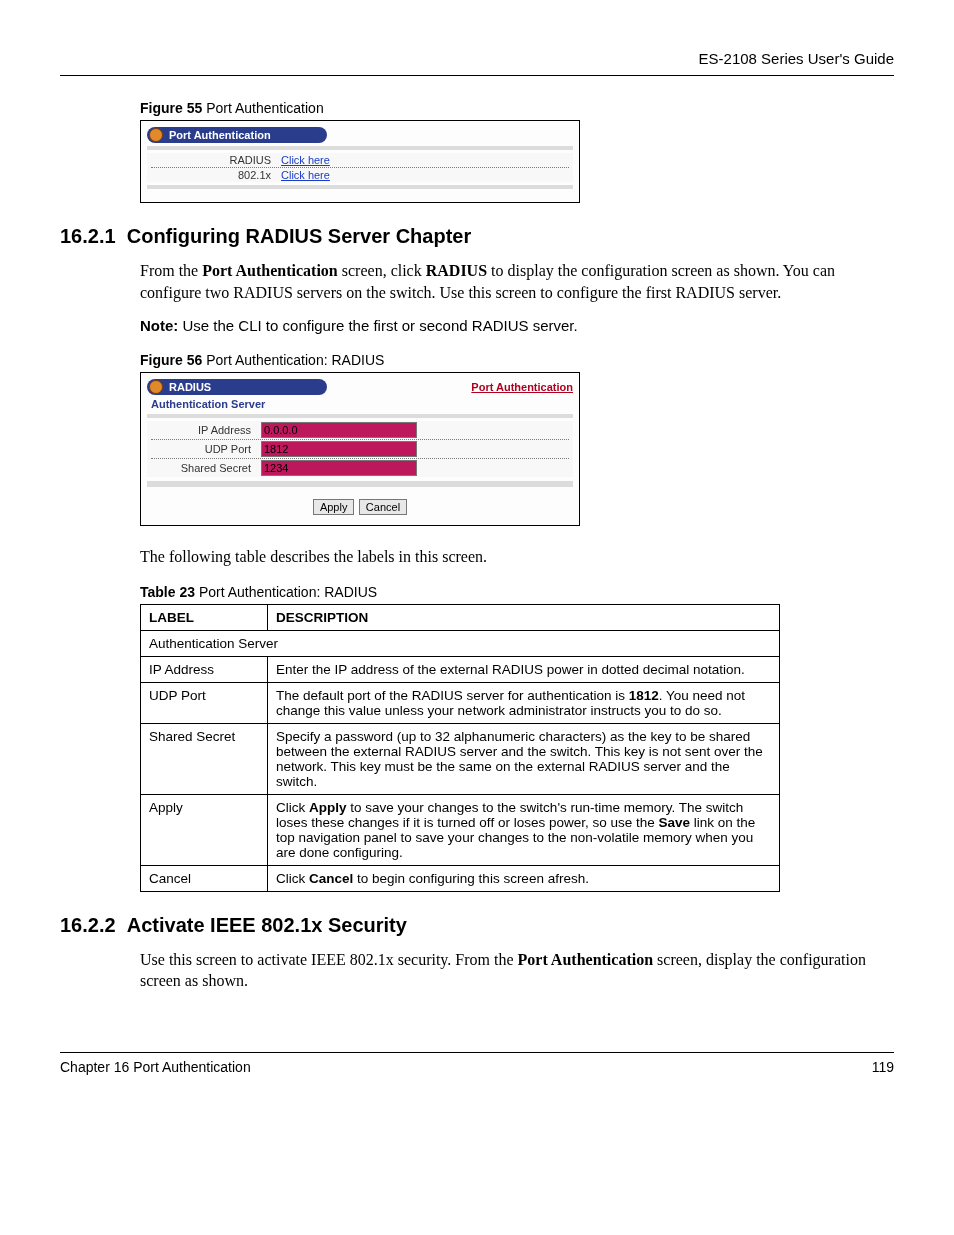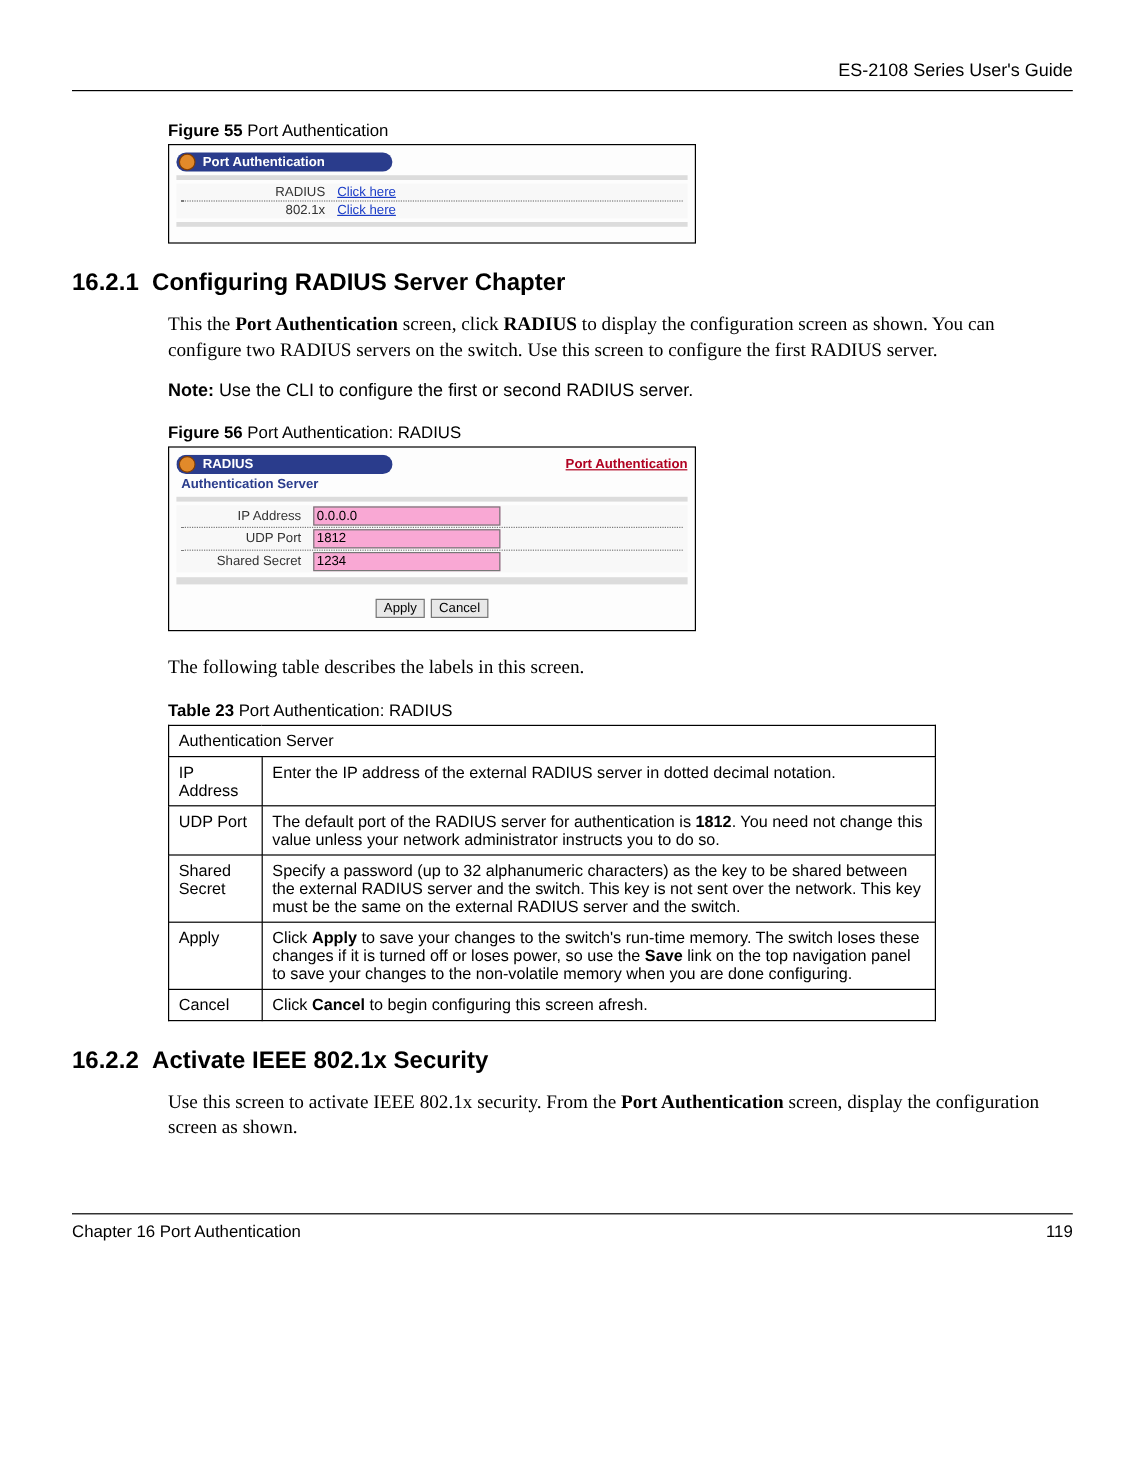--- a/index.html
+++ b/index.html
@@ -67,21 +67,21 @@
   .mini-row {
     display: flex;
     align-items: center;
     font-size: 11px;
     border-bottom: 1px dotted #7a7a7a;
     padding: 1px 0;
   }
   .mini-row .l { width: 120px; text-align: right; padding-right: 10px; color:#333; }
   .mini-row .l-small { width: 100px; text-align: right; padding-right: 10px; color:#333;}
   .mini-link { color: #1a3cc7; text-decoration: underline; font-size:11px; }
-  .mini-input { font-size:11px; font-family: Arial; border:1px solid #777; background:#f9a8d4; height:14px; width:150px; padding:0 2px;}
+  .mini-input { font-size:11px; font-family: Arial; border:1px solid #777; background:#be185d; height:14px; width:150px; padding:0 2px;}
   .top-link { font-size:11px; color:#b00020; text-decoration: underline; font-weight:bold; float:right; margin-top:2px;}
   .btn-row { text-align:center; margin-top:10px;}
   .mini-btn { font-size:11px; font-family:Arial; background:#e8e8e8; border:1px solid #777; padding:1px 6px;}
   h2.section {
     font-family: Arial, Helvetica, sans-serif;
     font-size: 20px;
     font-weight: bold;
     margin: 22px 0 12px 0;
   }
   .body-indent { margin-left: 80px; }
@@ -148,21 +148,21 @@
     <div class="gray-bar"></div>
   </div>
 </div>
 
 <h2 class="section">
   <span>16.2.1</span>&nbsp;&nbsp;<span>Configuring RADIUS Server Chapter</span>
 </h2>
 
 <div class="body-indent">
   <p class="body">
-    <span>This the </span><b>Port Authentication</b><span> screen, click </span><b>RADIUS</b><span> to display the configuration screen as shown. You can configure two RADIUS servers on the switch. Use this screen to configure the first RADIUS server.</span>
+    <span>From the </span><b>Port Authentication</b><span> screen, click </span><b>RADIUS</b><span> to display the configuration screen as shown. You can configure two RADIUS servers on the switch. Use this screen to configure the first RADIUS server.</span>
   </p>
   <p class="note-line">
     <b>Note:</b><span> Use the CLI to configure the first or second RADIUS server.</span>
   </p>
 
   <div class="fig-caption">
     <b>Figure 56</b><span>   Port Authentication: RADIUS</span>
   </div>
   <div class="fig-body">
     <div style="overflow:hidden">
@@ -195,26 +195,30 @@
     </div>
   </div>
 
   <p class="body">The following table describes the labels in this screen.</p>
 
   <div class="table-caption">
     <b>Table 23</b><span>   Port Authentication: RADIUS</span>
   </div>
   <table class="desc">
     <tbody>
+        <tr>
+      <th style="width:110px">LABEL</th>
+      <th>DESCRIPTION</th>
+    </tr>
     <tr>
           <td colspan="2">Authentication Server</td>
         </tr>
     <tr>
       <td>IP Address</td>
-      <td>Enter the IP address of the external RADIUS server in dotted decimal notation.</td>
+      <td>Enter the IP address of the external RADIUS power in dotted decimal notation.</td>
     </tr>
     <tr>
       <td>UDP Port</td>
       <td><span>The default port of the RADIUS server for authentication is </span><b>1812</b><span>. You need not change this value unless your network administrator instructs you to do so.</span></td>
     </tr>
     <tr>
       <td>Shared Secret</td>
       <td>Specify a password (up to 32 alphanumeric characters) as the key to be shared between the external RADIUS server and the switch. This key is not sent over the network. This key must be the same on the external RADIUS server and the switch.</td>
     </tr>
     <tr>

